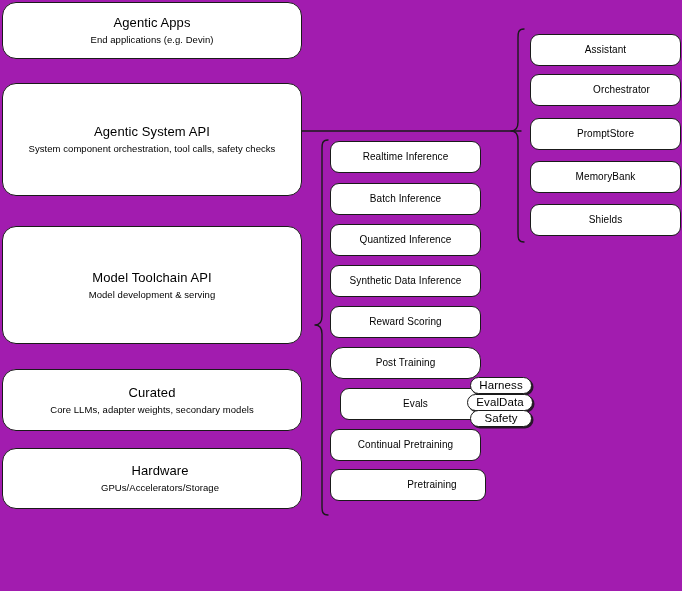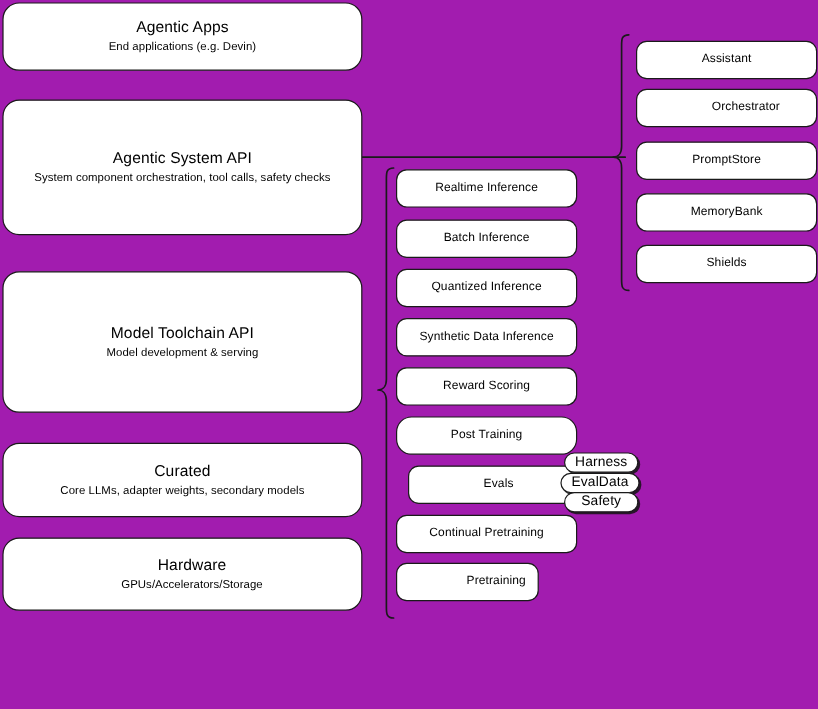--- a/index.html
+++ b/index.html
@@ -179,21 +179,21 @@
   </div>
 
   <div class="box pill-box" style="left:330px; top:388px; width:151px;margin-left:10px;">
     <div class="pill-label">Evals</div>
   </div>
 
   <div class="box pill-box" style="left:330px; top:429px; width:151px;">
     <div class="pill-label">Continual Pretraining</div>
   </div>
 
-  <div class="box pill-box" style="left:330px; top:469px; width:119px;padding-left:48px;">
+  <div class="box pill-box" style="left:330px; top:469px; width:156px;padding-left:48px;">
     <div class="pill-label">Pretraining</div>
   </div>
 
   <div class="tag-pill" style="left:470px; top:377px; width:62px;text-align:center;">
     <div class="tag-label">Harness</div>
   </div>
 
   <div class="tag-pill" style="left:467px; top:394px; width:66px;">
     <div class="tag-label">EvalData</div>
   </div>

